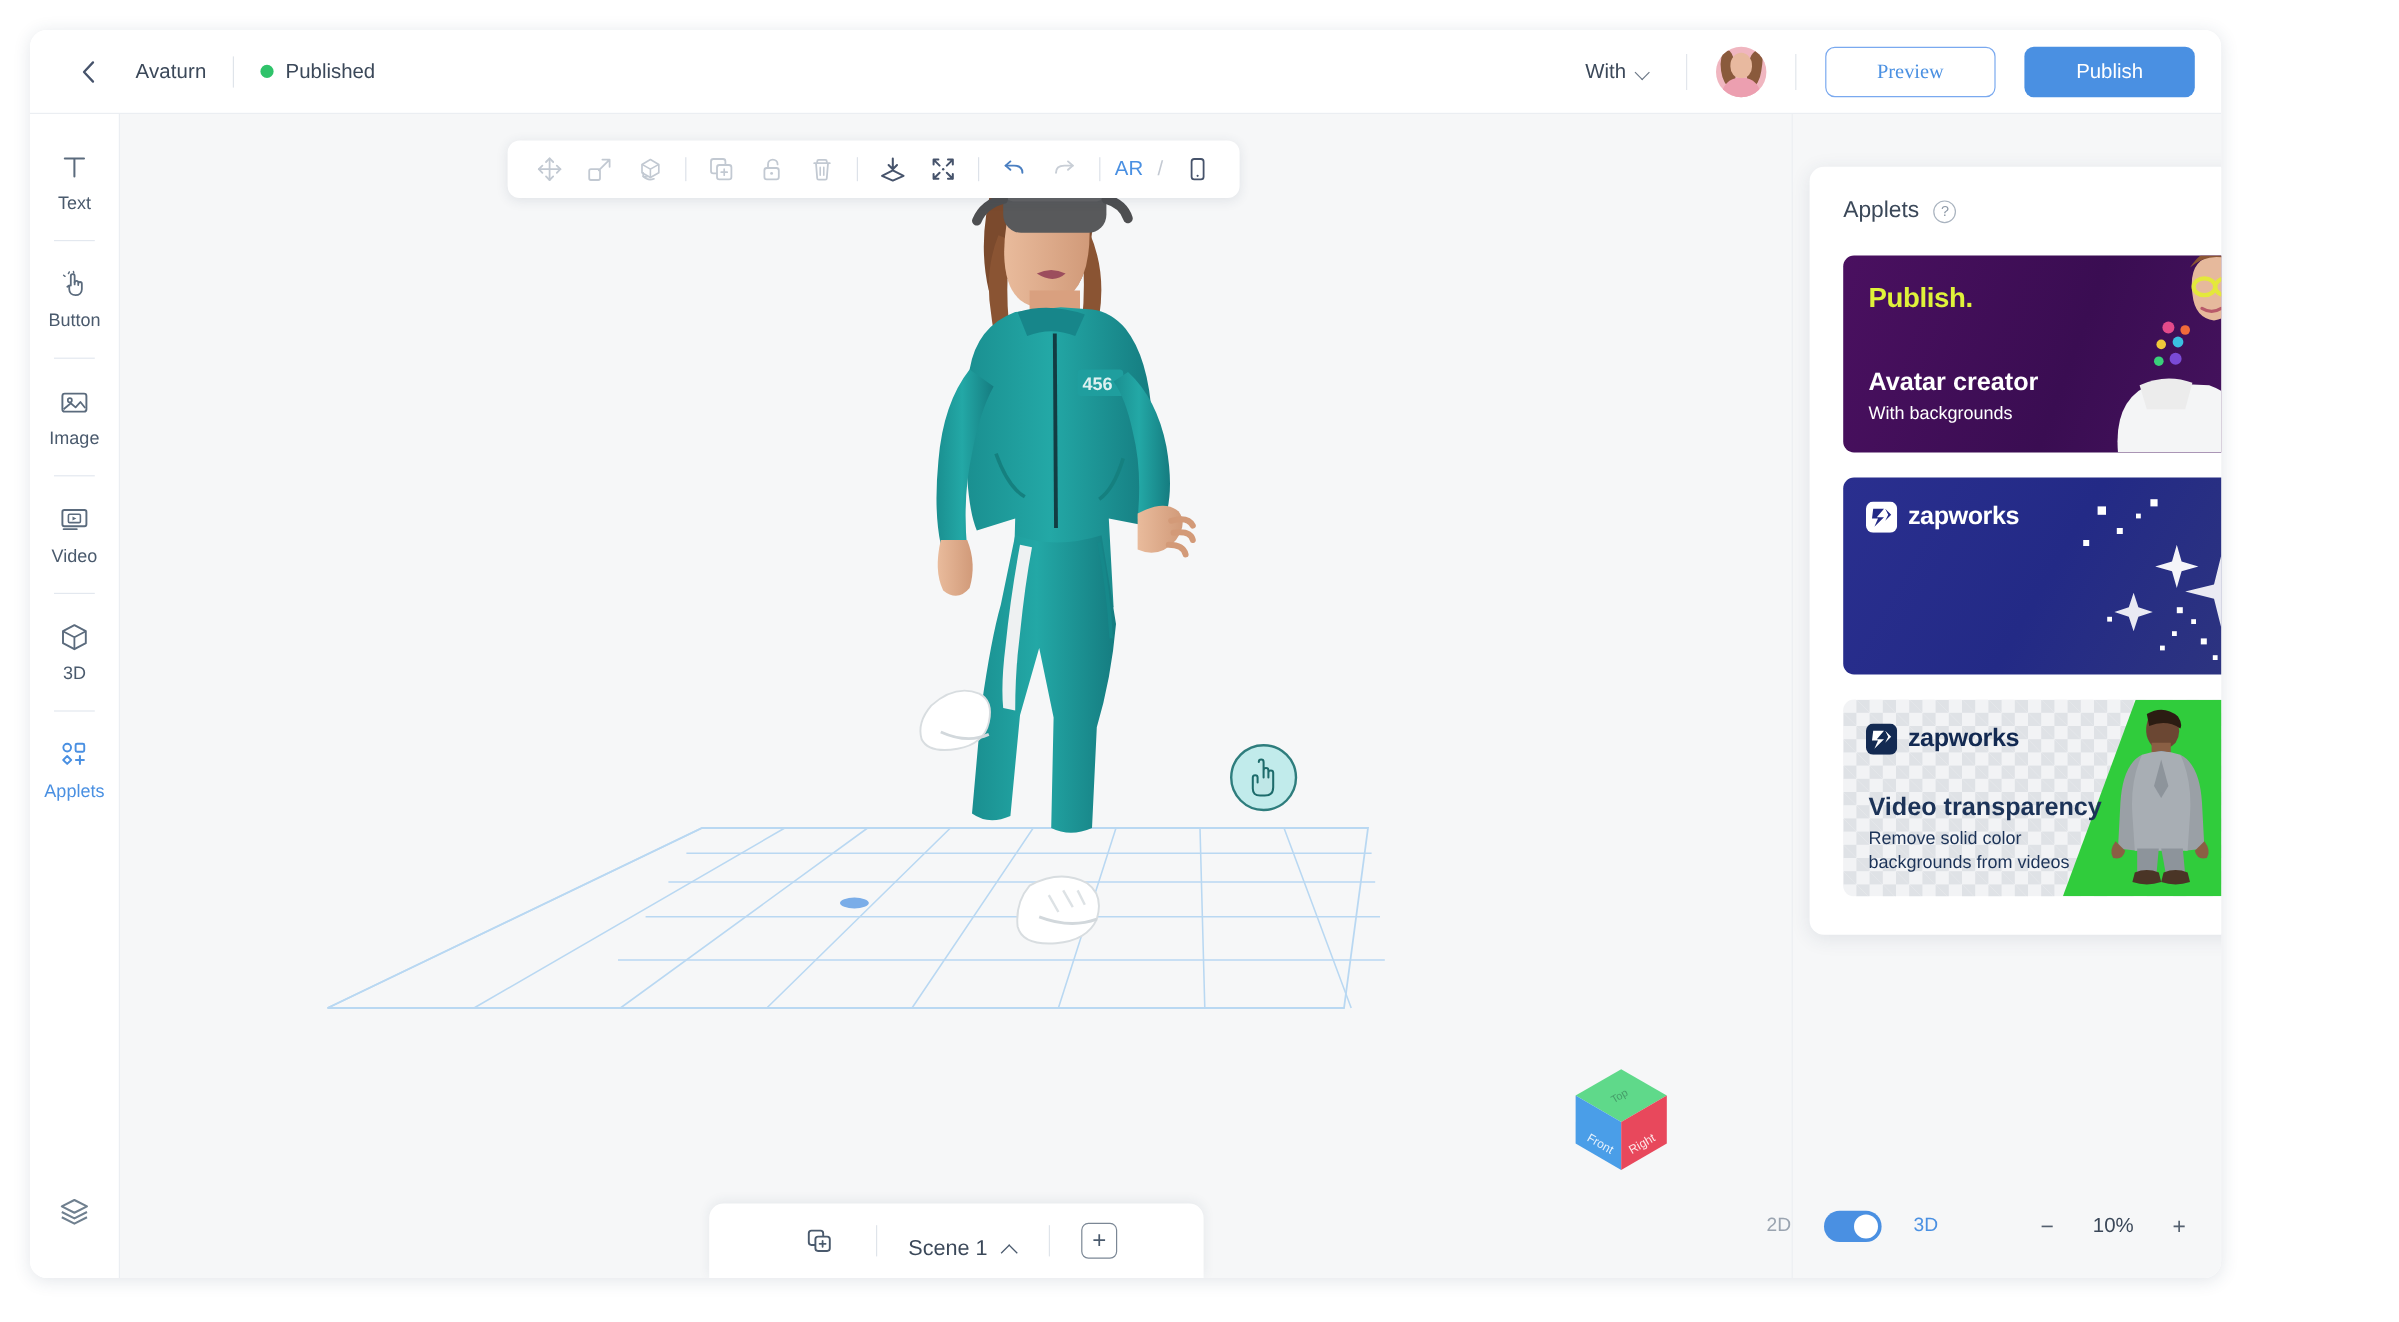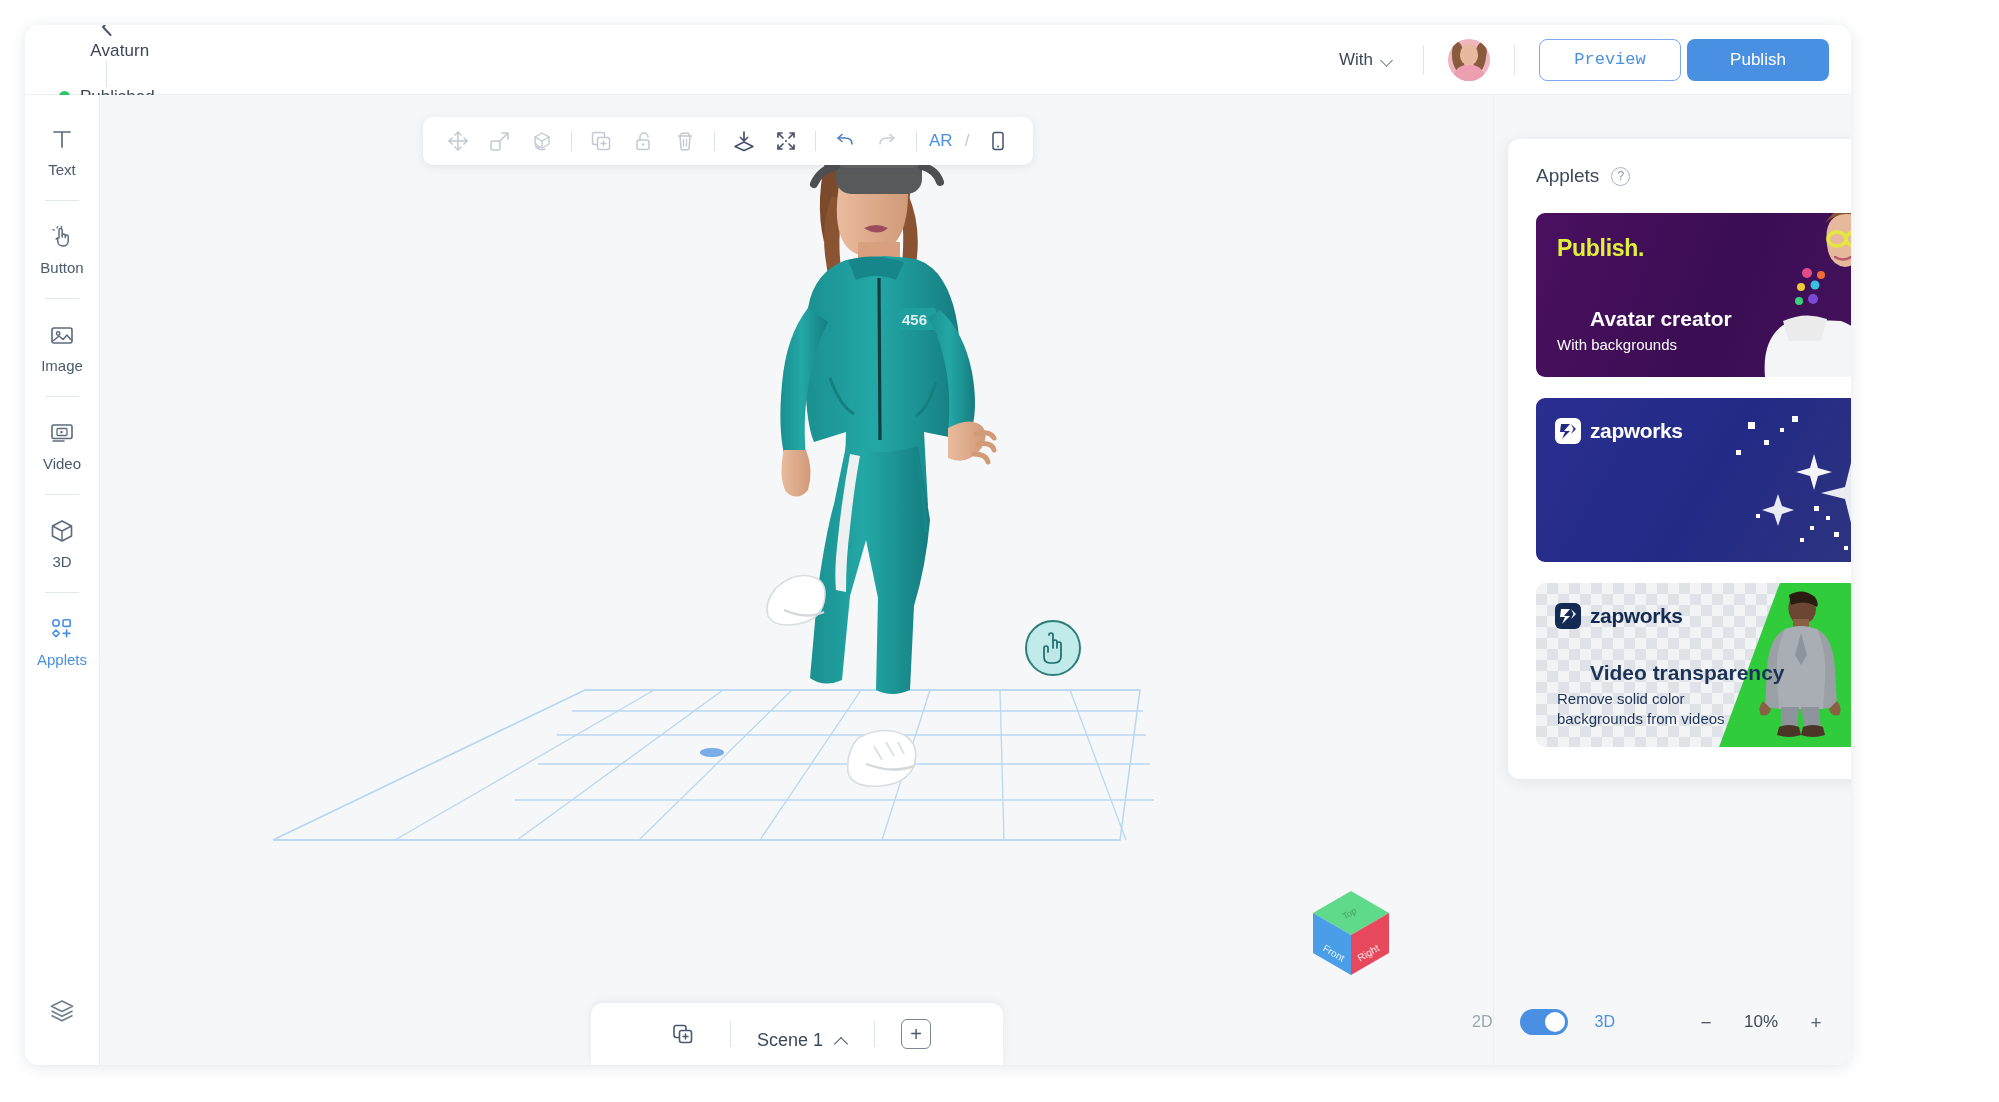--- a/index.html
+++ b/index.html
@@ -23,21 +23,21 @@
 
   
   .header {
     position: absolute; left: 0; top: 0;
     width: 100%; height: 70px;
     background: #ffffff;
     border-bottom: 1px solid #ebeef2;
     display: flex; align-items: center;
     padding: 0 22px 0 34px;
   }
-  .hdr-left { display: flex; align-items: center; gap: 0; flex-direction: column; }
+  .hdr-left { display: flex; align-items: center; gap: 0; }
   .back-btn {
     width: 28px; height: 28px;
     display: flex; align-items: center; justify-content: center;
     cursor: pointer; color: #4a5568;
   }
   .proj-title {
     font-size: 17px; color: #3b4859; margin-left: 26px;
     letter-spacing: .1px;
   }
   .vdiv { width: 1px; height: 26px; background: #dfe4ea; margin: 0 22px; }
@@ -87,22 +87,22 @@
   .avatar-circ .body {
     position: absolute; left: 5px; bottom: -4px;
     width: 32px; height: 20px; border-radius: 14px 14px 0 0;
     background: #ec9fb0;
   }
 
   .btn-preview {
     height: 42px; min-width: 142px;
     border: 1.4px solid #7aa9ef; border-radius: 8px;
     background: #fff; color: #4a90e2;
-    font-size: 17px; font-family: Liberation Mono, monospace;
-    cursor: pointer; margin-right: 6px;
+    font-size: 17px; font-family: Liberation Serif, serif;
+    cursor: pointer; margin-right: 24px;
     display:flex; align-items:center; justify-content:center;
   }
   .btn-publish {
     height: 42px; min-width: 142px;
     border: none; border-radius: 8px;
     background: #4a90e2; color: #fff;
     font-size: 17px; font-family: inherit;
     cursor: pointer;
     display:flex; align-items:center; justify-content:center;
   }
@@ -263,21 +263,21 @@
 
   .applet {
     width: 343px; height: 164px;
     border-radius: 9px; overflow: hidden;
     margin-bottom: 21px; cursor: pointer;
     position: relative;
   }
   .applet .ap-txt {
     position: absolute; left: 21px; z-index: 3;
   }
-  .ap-title { font-size: 21px; font-weight: bold; margin-left: 33px; }
+  .ap-title { font-size: 21px; font-weight: bold; }
   .ap-sub { font-size: 15px; margin-top: 4px; line-height: 1.35; }
 
   
   .ap1 { background: linear-gradient(110deg,#4a1060 0%,#3a0d52 55%,#46135f 100%); }
   .ap1 .brand {
     position: absolute; left: 21px; top: 22px; z-index: 3;
     font-size: 23px; font-weight: bold; color: #dff23a;
     letter-spacing: -.3px;
   }
   .ap1 .ap-txt { bottom: 22px; color: #fff; }

